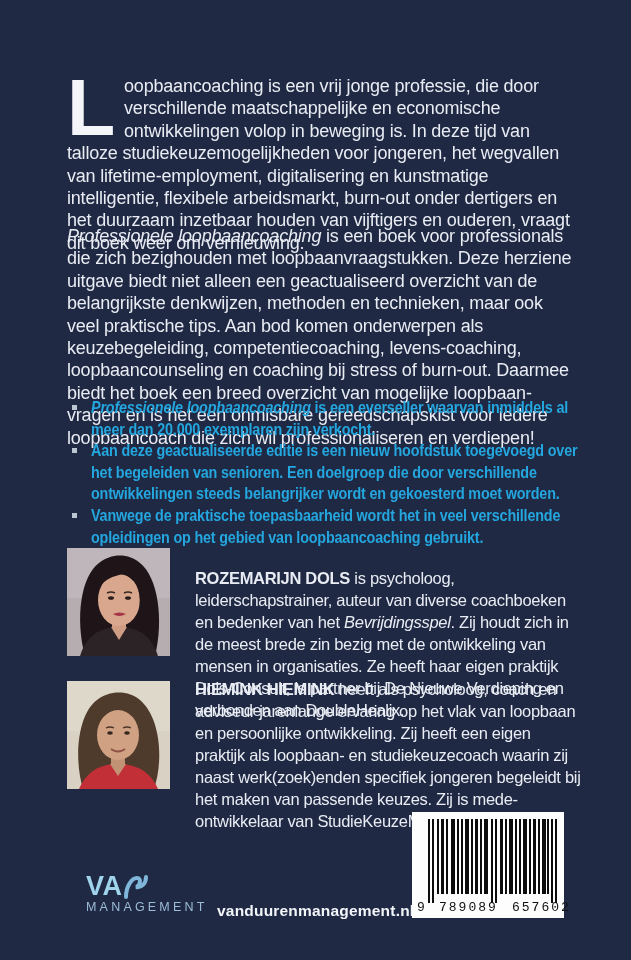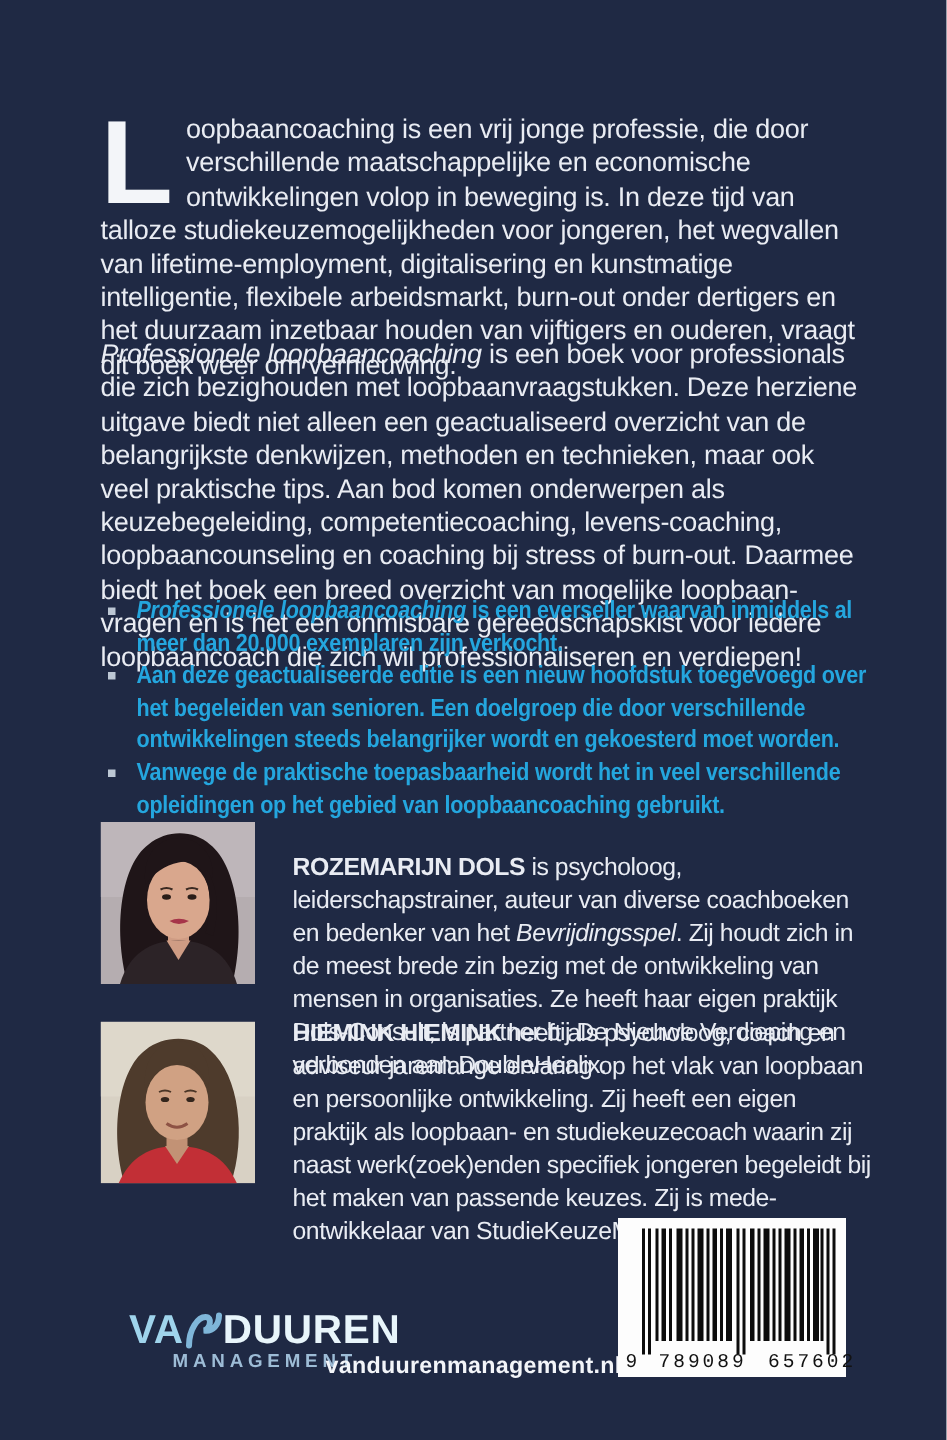--- a/index.html
+++ b/index.html
@@ -30,21 +30,21 @@
              font-size:16.5px; line-height:22px; letter-spacing:-0.3px; }
   #bio1 { top:527px;margin-top:40px; } #bio2 { top:678px; }
   .biotext b { font-weight:700; }
   .biotext em { font-style:italic; }
   
   .logo { position:absolute; left:86px; top:835px;margin-top:37px; }
   .logo-top { display:flex; align-items:flex-end; font-size:27px; font-weight:700; letter-spacing:0.5px; line-height:28px; }
   .lg-va { color:#9fd4ec; }
   .lg-rest { color:#e8f5fb; }
   .lg-n { width:24px; height:26px; margin:0 1px; }
-  .logo-sub { margin-top:0px; text-align:center; font-size:12.5px; font-weight:700;
+  .logo-sub { margin-top:0px; text-align:center; font-size:12.5px; font-weight:400;
               letter-spacing:3.2px; color:#9dbcd6; }
   .site { position:absolute; left:217px; top:902px; font-size:15.5px; font-weight:700;
           letter-spacing:0.2px; color:#f3f5f9; }
   
   .barcode { position:absolute; left:412px; top:812px; width:152px; height:106px; background:#fdfdfd; }
   .bc-digits { position:absolute; bottom:3px; left:0; width:152px; height:15px;
                font-family:"Liberation Mono", monospace; font-size:13px; color:#121212; }
   .bc-digits span { position:absolute; bottom:0; letter-spacing:2px; white-space:nowrap; }
   .bc-g1 { left:5px; letter-spacing:0 !important; }
   .bc-g2 { left:27px;text-align:center; }
@@ -120,21 +120,20 @@
   <p class="biotext" id="bio2">
     <b>HIEMINK HIEMINK</b><span> heeft als psycholoog, coach en adviseur jarenlange ervaring op het vlak van loopbaan en persoonlijke ontwikkeling. Zij heeft een eigen praktijk als loopbaan- en studiekeuzecoach waarin zij naast werk(zoek)enden specifiek jongeren begeleidt bij het maken van passende keuzes. Zij is mede-ontwikkelaar van StudieKeuzeMindmap.</span><em></em><span></span>
   </p>
 
   <div class="logo">
     <div class="logo-top">
       <span class="lg-va">VA</span>
         <svg class="lg-n" viewBox="0 0 24 26" aria-hidden="true">
           <path d="M2 23 C2 12 8 4 13 4 C18 4 16 12 12 13 C18 14 22 9 22 3" stroke="#7fb6d9" stroke-width="4" fill="none" stroke-linecap="round"></path>
         </svg>
-        <span class="lg-rest">DUUREN</span>
     </div>
     <div class="logo-sub">MANAGEMENT</div>
   </div>
 
   <div class="site">vanduurenmanagement.nl</div>
 
   <div class="barcode">
     <svg width="152" height="106" viewBox="0 0 152 106" aria-hidden="true">
       <rect width="152" height="106" fill="#fdfdfd"></rect>
 

